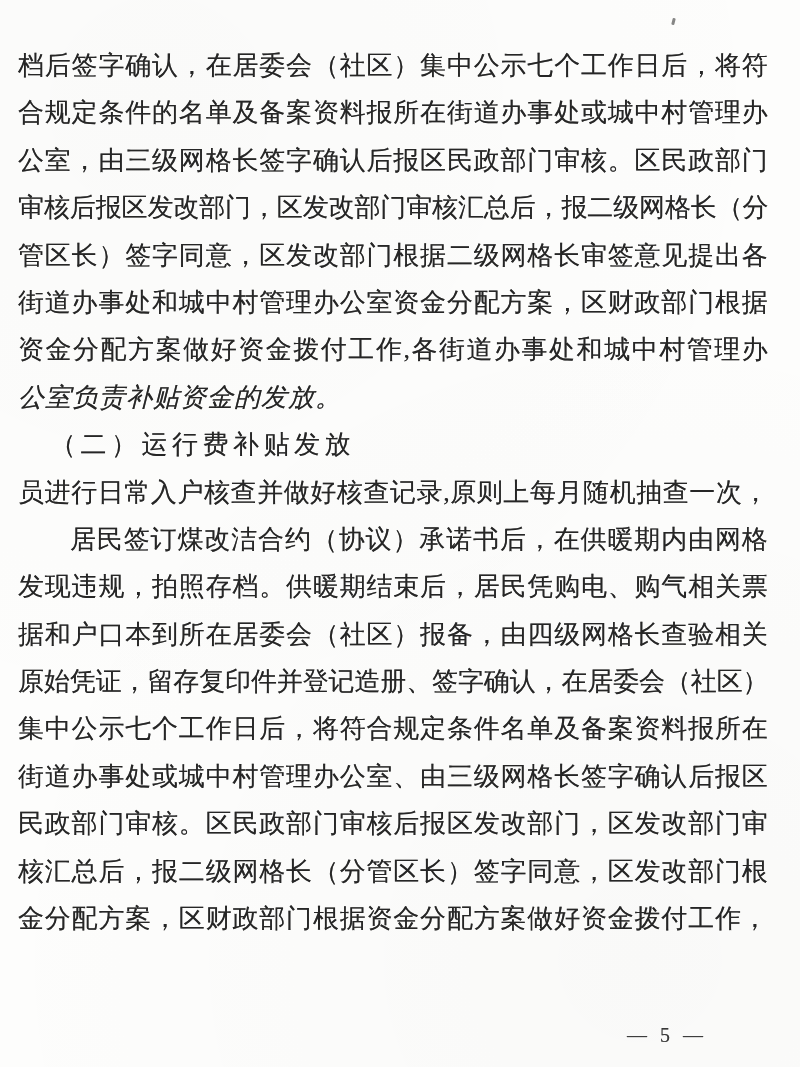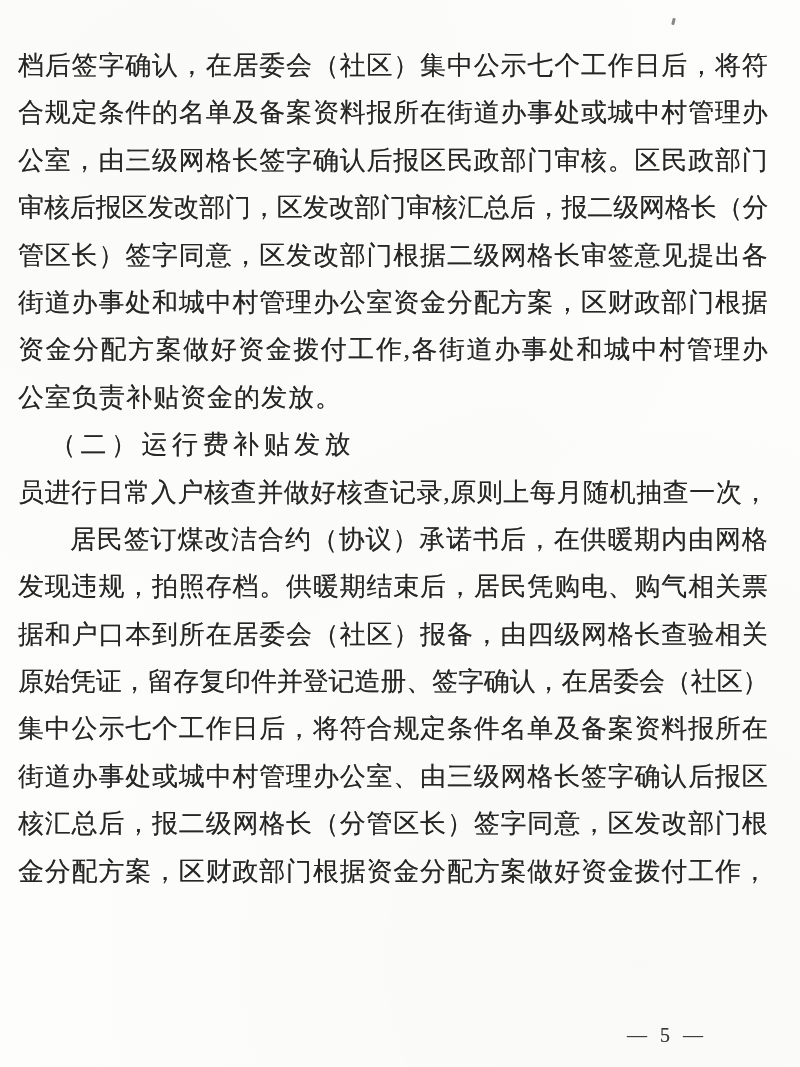--- a/index.html
+++ b/index.html
@@ -38,20 +38,21 @@
     text-shadow: 0 0 0.6px rgba(30,30,30,0.55);
     letter-spacing: 0.2px;
   }
   .line.tight {
     letter-spacing: -0.5px;
   }
   .line.short {
     text-align: left;
     text-align-last: left;
     letter-spacing: 1px;
+    font-style: italic;
   }
   .line.head {
     text-align: right;
     text-align-last: left;
     text-indent: 32px;
     letter-spacing: 4.5px;
   }
   .line.indent {
     text-indent: 52px;
   }
@@ -99,20 +100,21 @@
     </section>
 
     <section>
       <div class="line tight">员进行日常入户核查并做好核查记录,原则上每月随机抽查一次，</div>
       <div class="line indent">居民签订煤改洁合约（协议）承诺书后，在供暖期内由网格</div>
       <div class="line">发现违规，拍照存档。供暖期结束后，居民凭购电、购气相关票</div>
       <div class="line">据和户口本到所在居委会（社区）报备，由四级网格长查验相关</div>
       <div class="line tight">原始凭证，留存复印件并登记造册、签字确认，在居委会（社区）</div>
       <div class="line">集中公示七个工作日后，将符合规定条件名单及备案资料报所在</div>
       <div class="line">街道办事处或城中村管理办公室、由三级网格长签字确认后报区</div>
+      <div class="line">民政部门审核。区民政部门审核后报区发改部门，区发改部门审</div>
       <div class="line">核汇总后，报二级网格长（分管区长）签字同意，区发改部门根</div>
       <div class="line">金分配方案，区财政部门根据资金分配方案做好资金拨付工作，</div>
     </section>
 
   </main>
 
   <div class="pagenum">— 5 —</div>
 
   <div class="speck"></div>
 

